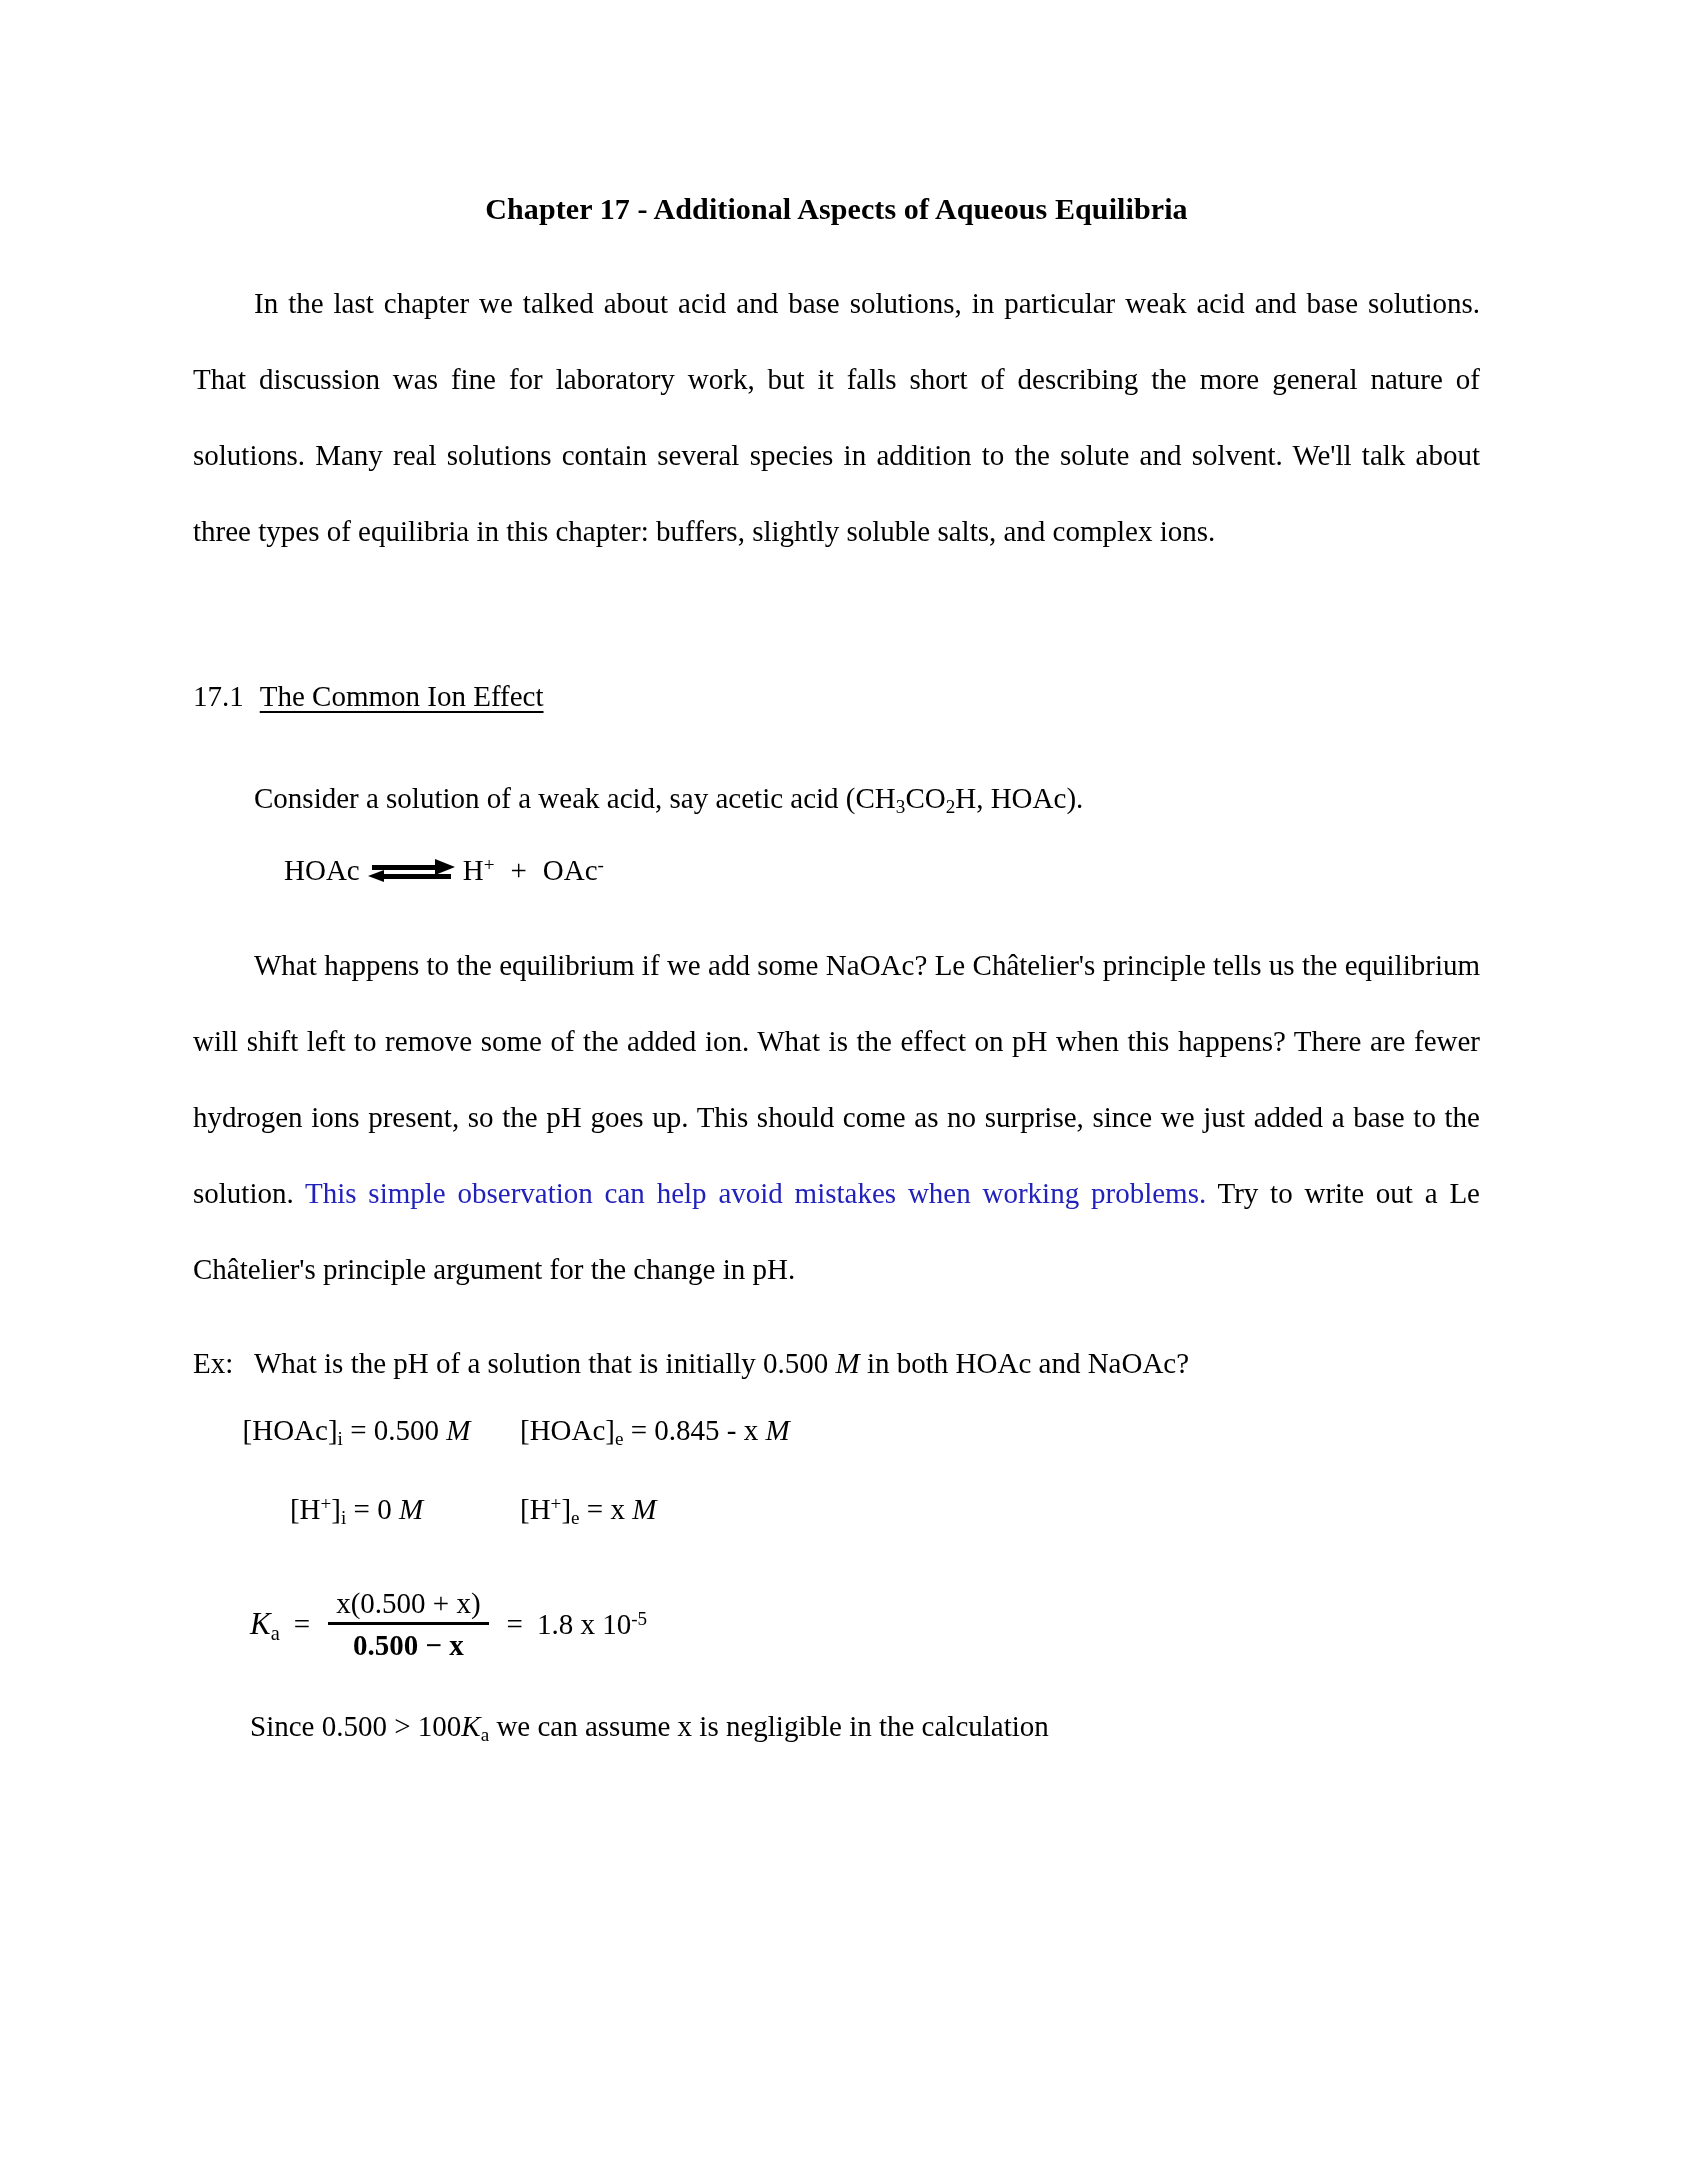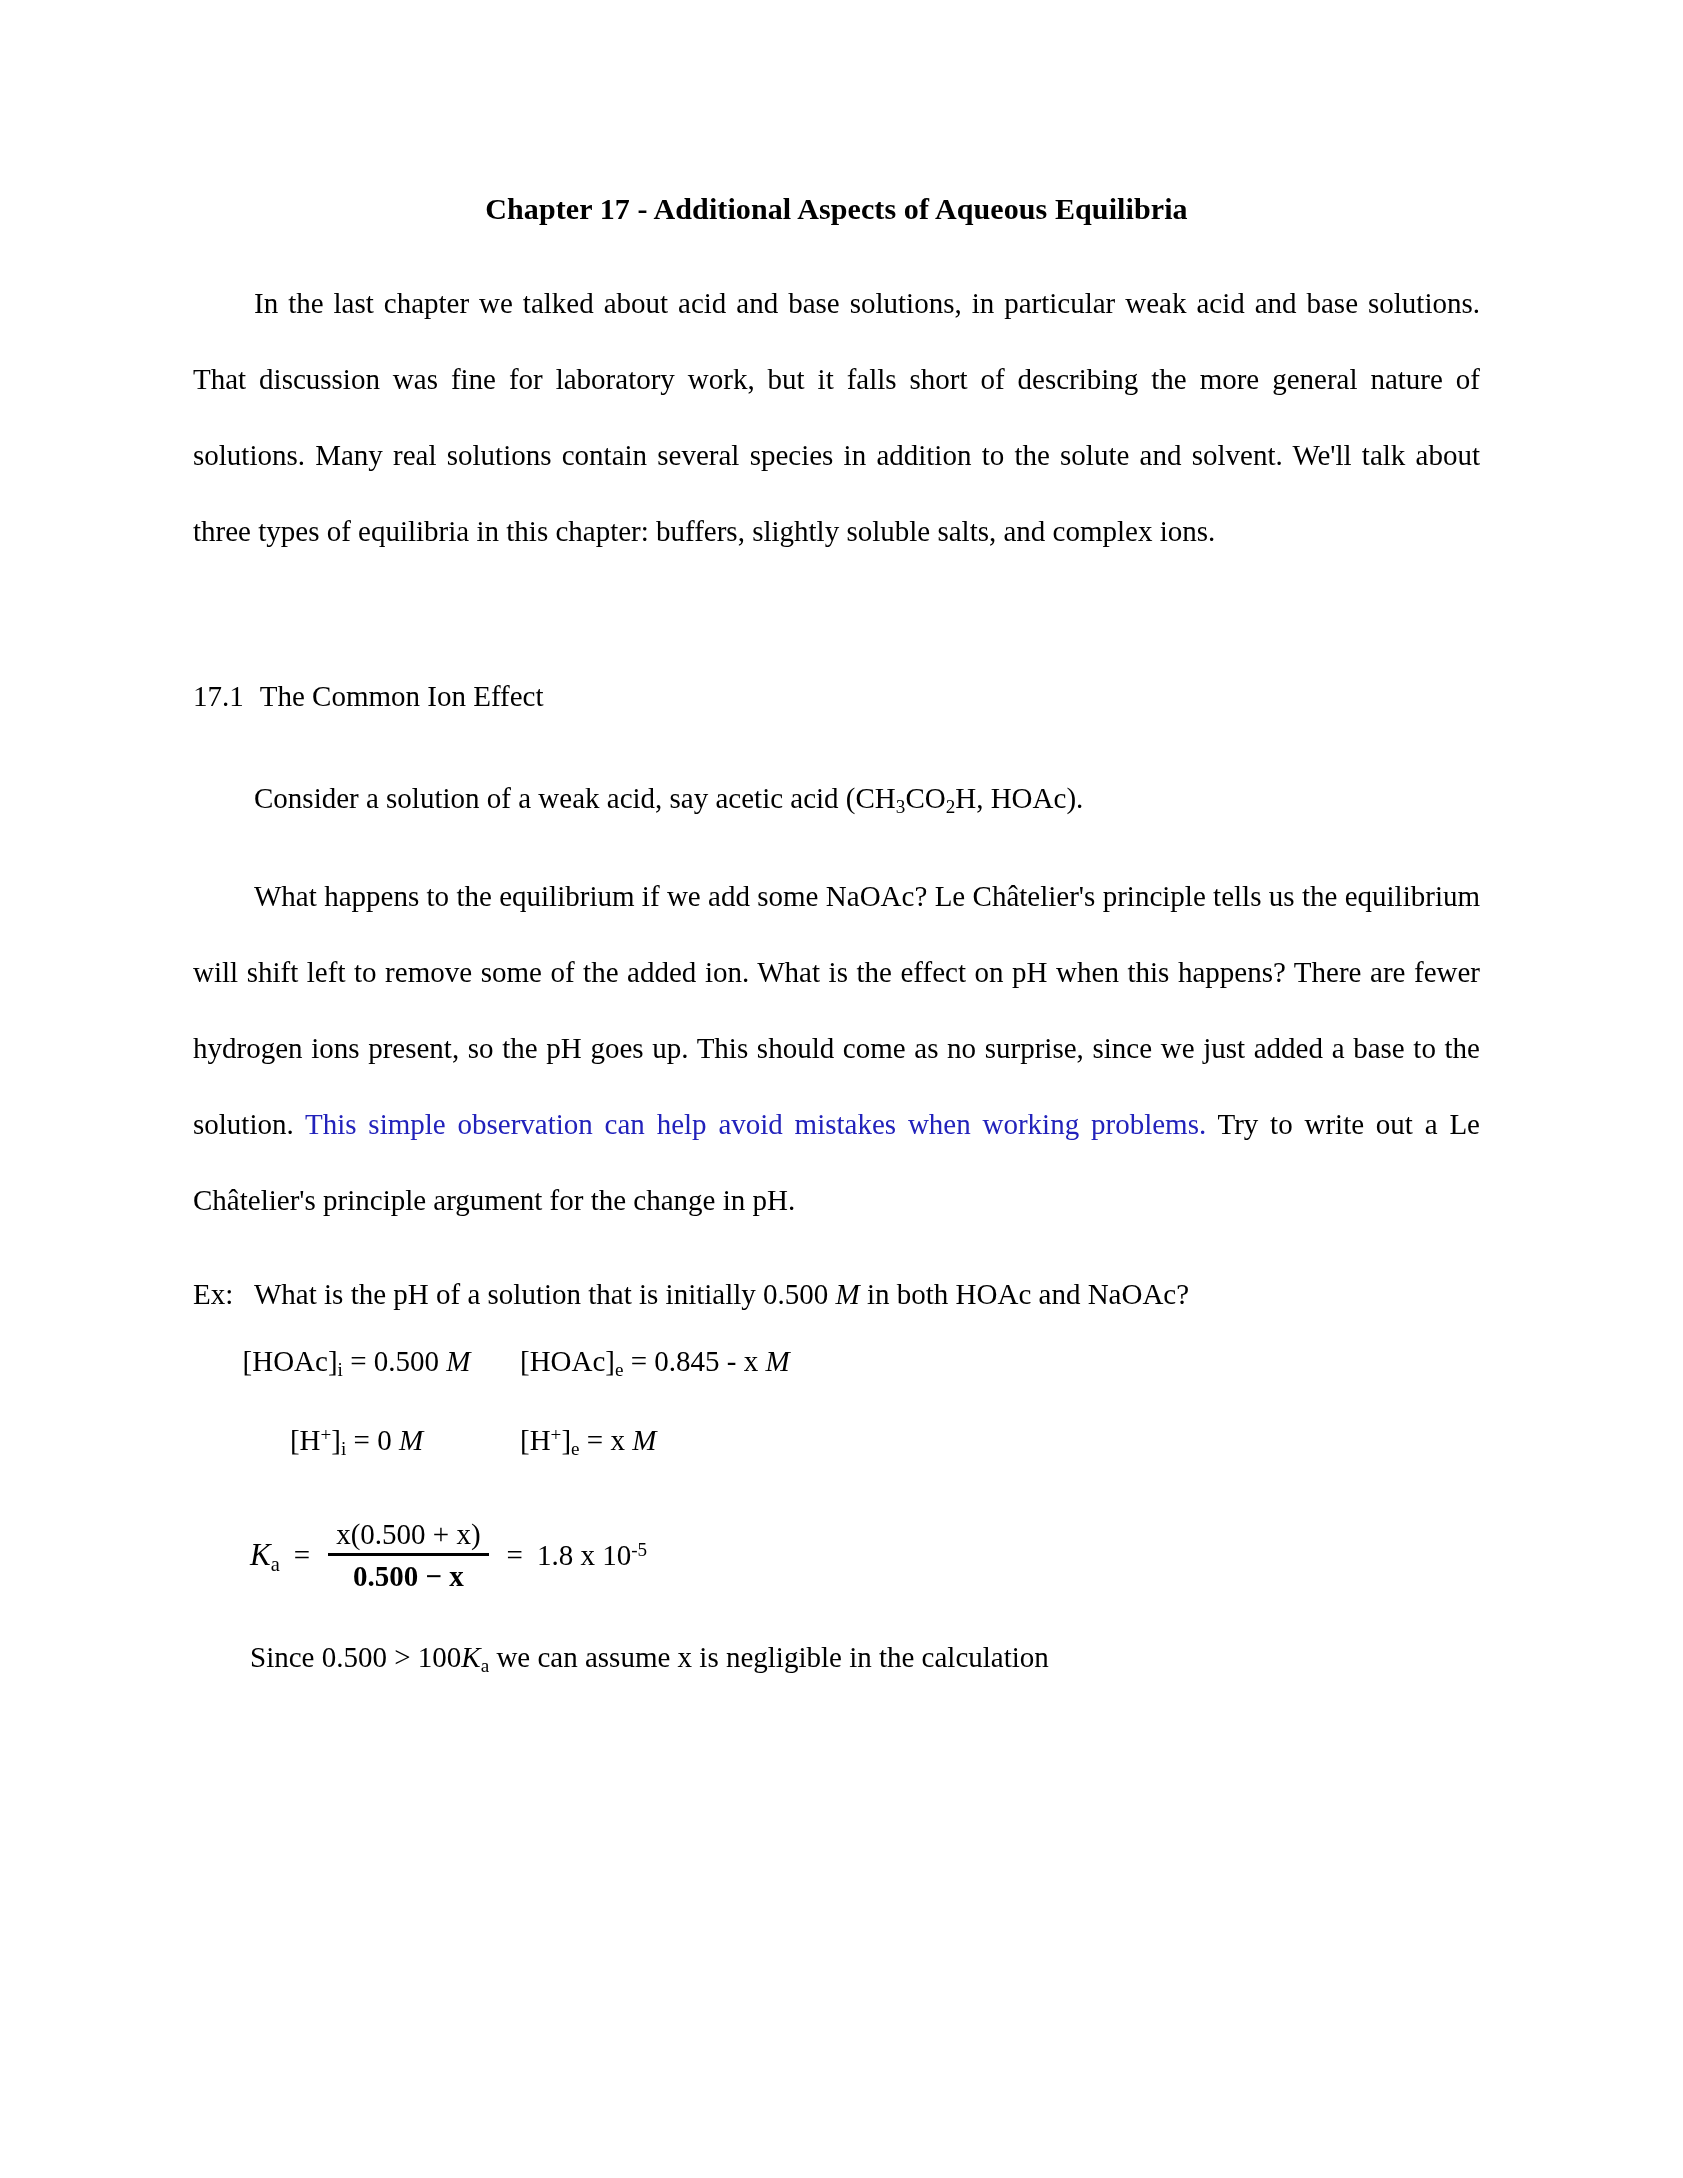--- a/index.html
+++ b/index.html
@@ -61,20 +61,21 @@
   .gap-sm { height: 22px; }
 
   .section-head {
     font-size: 29px;
     line-height: 48px;
     margin: 0;
     white-space: nowrap;
   }
   .section-head .num { text-decoration: none; }
   .section-head .title {
+    text-decoration: underline;
     text-underline-offset: 5px;
     margin-left: 16px;
   }
 
   .indent-par {
     font-size: 29px;
     line-height: 76px;
     margin: 0;
     text-indent: 61px;
   }
@@ -227,20 +228,34 @@
     <div class="gap-lg"></div>
 
     <div class="section-head">
       <span class="num">17.1</span><span class="title">The Common Ion Effect</span>
     </div>
 
     <div class="gap-md"></div>
 
     <p class="indent-par"><span>Consider a solution of a weak acid, say acetic acid (CH</span><sub>3</sub><span>CO</span><sub>2</sub><span>H, HOAc).</span></p>
 
+    <div class="eqn-line">
+      <span>HOAc</span>
+      <span class="eq-arrow">
+        <span class="bar-top"></span>
+        <span class="head-right"></span>
+        <span class="bar-bot"></span>
+        <span class="head-left"></span>
+      </span>
+      <span><span>H</span><sup>+</sup></span>
+      <span class="sp"></span>
+      <span>+</span>
+      <span class="sp"></span>
+      <span><span>OAc</span><sup>-</sup></span>
+    </div>
 
     <div class="gap-sm"></div>
 
     <p class="body-par"><span>What happens to the equilibrium if we add some NaOAc?  Le Châtelier's principle tells us the equilibrium will shift left to remove some of the added ion.  What is the effect on pH when this happens?  There are fewer hydrogen ions present, so the pH goes up.  This should come as no surprise, since we just added a base to the solution.  </span><span class="blue">This simple observation can help avoid mistakes when working problems.</span><span>  Try to write out a Le Châtelier's principle argument for the change in pH.</span></p>
 
     <div class="gap-sm"></div>
 
     <div class="ex-line"><span class="ex-label">Ex:</span><span>What is the pH of a solution that is initially 0.500 </span><span class="ital">M</span><span> in both HOAc and NaOAc?</span></div>
 
     <table class="conc-table">

